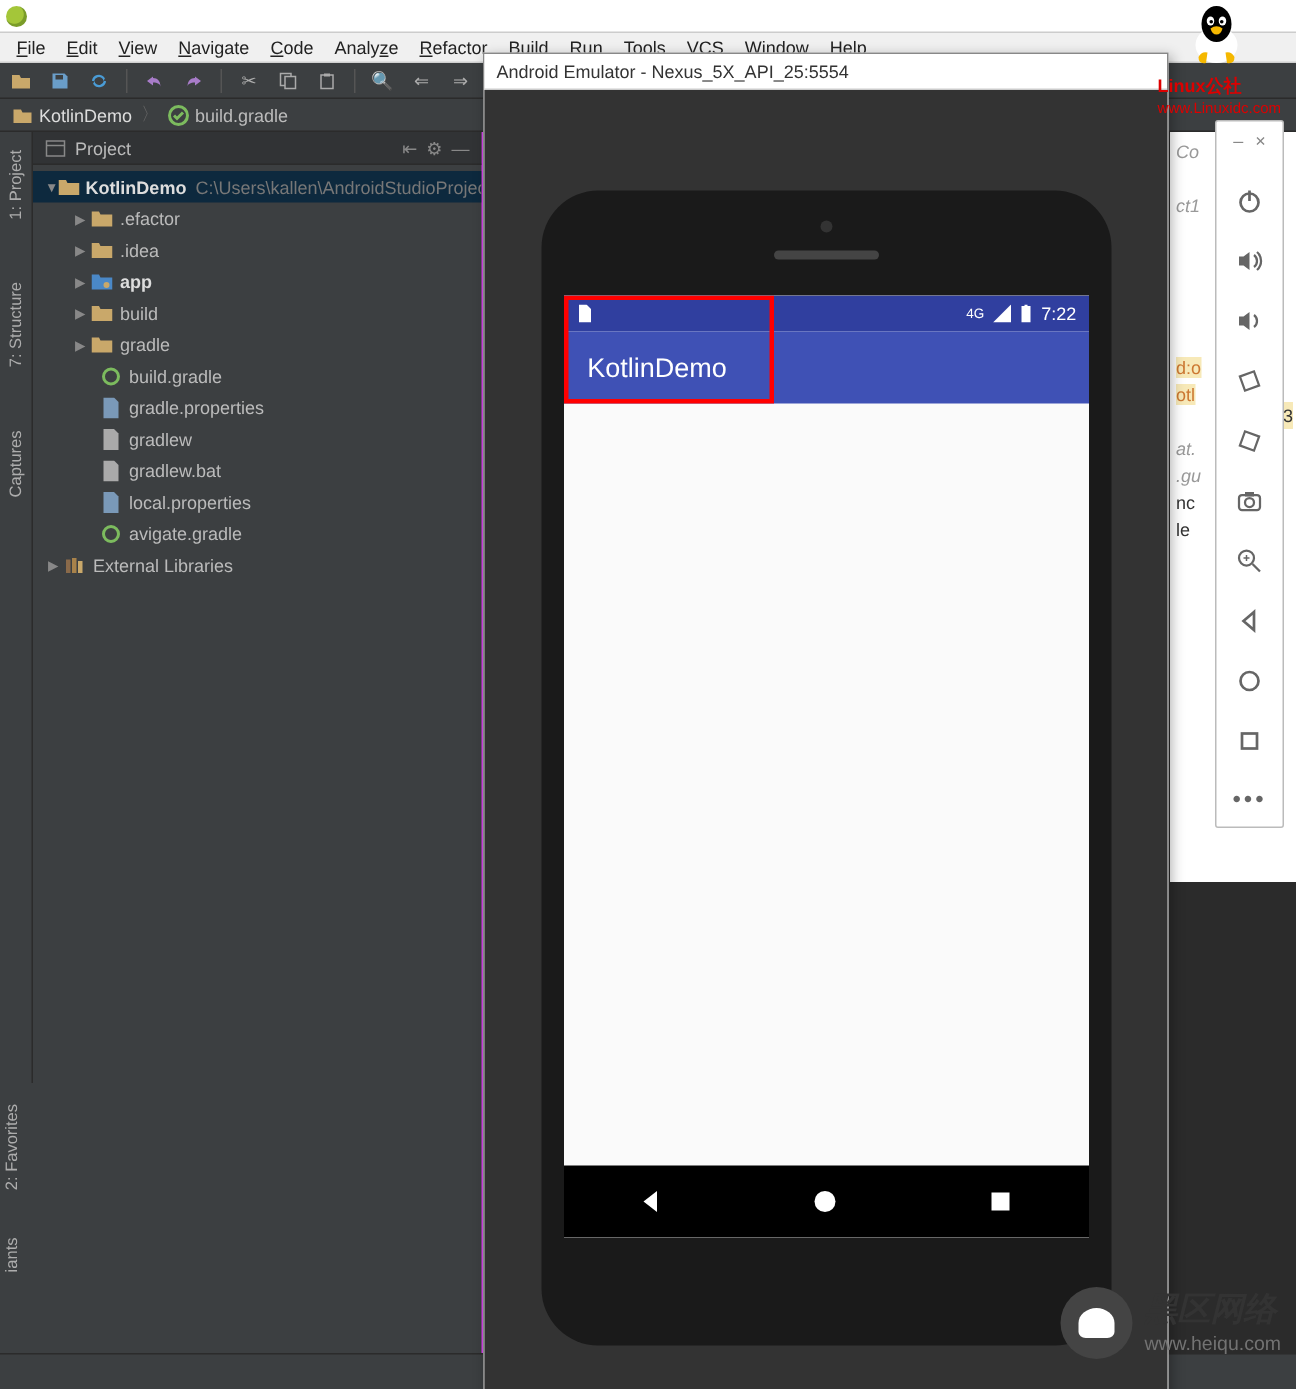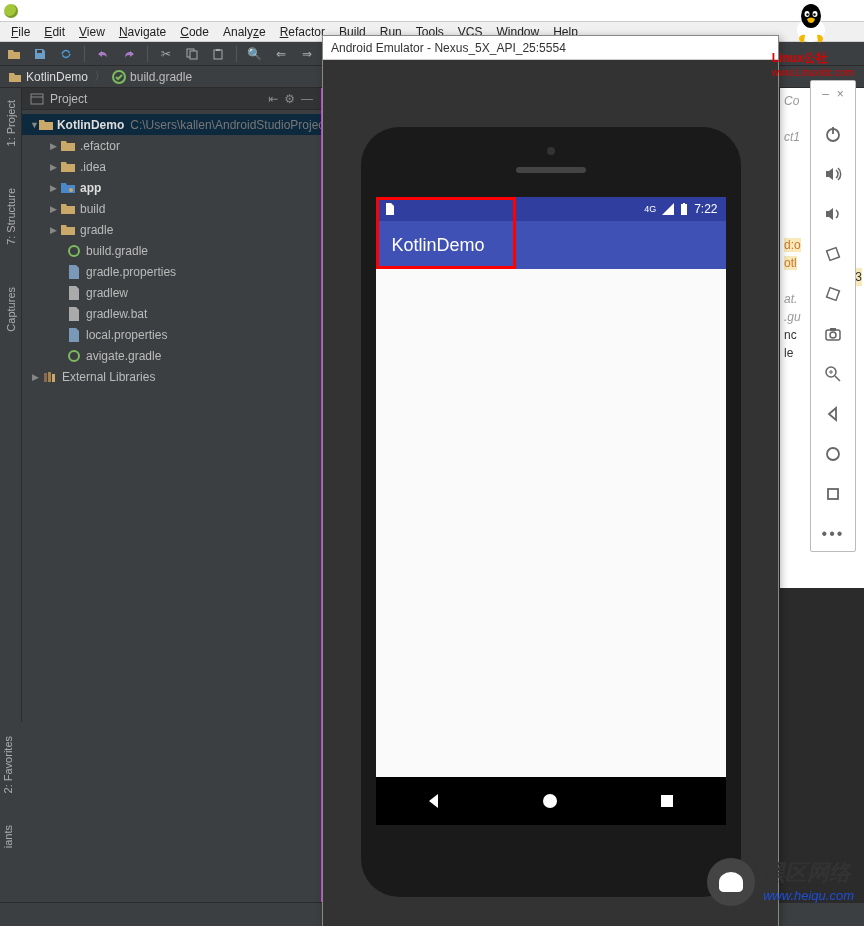--- a/index.html
+++ b/index.html
@@ -469,15 +469,15 @@
     <div style="font-size:10px;color:#d00">www.Linuxidc.com</div>
   </div>
 </div>
 
 <div class="heiqu-logo">
   <div class="mush">
       <div class="mush-inner"></div>
     </div>
   <div>
     <div style="font-size:22px;font-weight:bold;font-style:italic">黑区网络</div>
-    <div style="font-size:13px;font-style:italic;color:#1d4ed8">www.heiqu.com</div>
+    <div style="font-size:13px;color:#737373">www.heiqu.com</div>
   </div>
 </div>
 
 </body></html>

